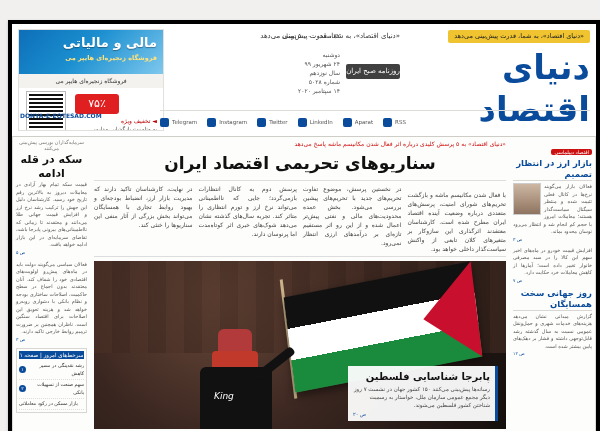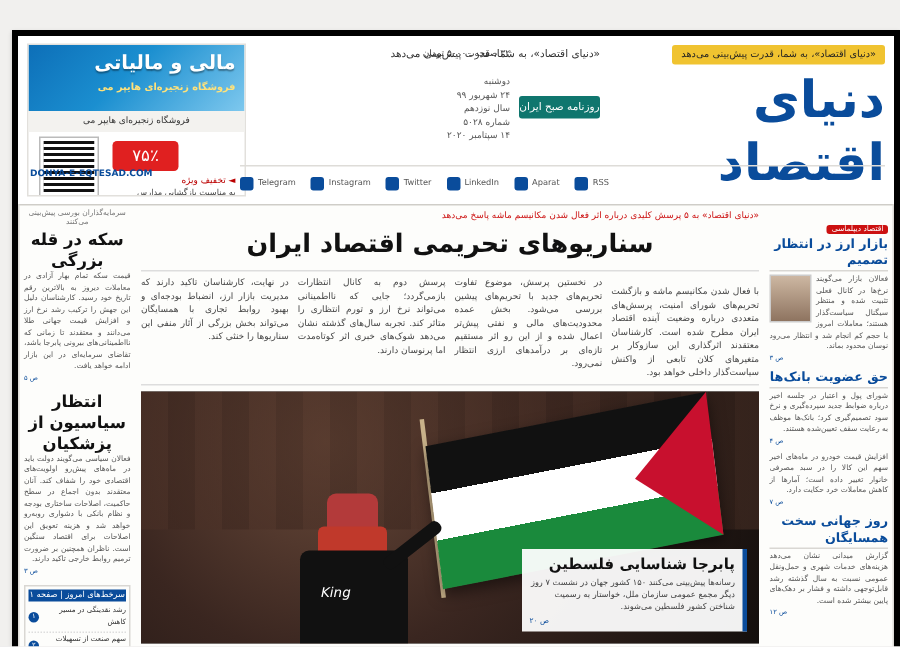--- a/index.html
+++ b/index.html
@@ -66,21 +66,21 @@
     color:#0a4c9b;font-size:7px;text-align:right;letter-spacing:.5px;
     border-top:1px solid #0a4c9b;padding-top:2px;margin-top:2px;
   }
   .ribbon{
     position:absolute;right:6px;top:6px;height:13px;
     background:#f0c330;color:#222;font-size:6.5px;line-height:13px;
     padding:0 6px;border-radius:2px;
   }
   .tag-daily{
     position:absolute;right:196px;top:40px;width:54px;height:15px;
-    background:#0f766e;color:#fff;font-size:7px;text-align:center;
+    background:#404040;color:#fff;font-size:7px;text-align:center;
     line-height:15px;border-radius:2px;
   }
   .slogan{
     position:absolute;right:196px;top:8px;font-size:7px;color:#333;
     text-align:right;width:150px;
   }
   .issueinfo{
     position:absolute;right:256px;top:26px;width:86px;font-size:6px;
     color:#555;line-height:9px;text-align:right;
   }
@@ -295,25 +295,20 @@
       <div class="col-right">
 
         <div class="rbox">
           <span class="rtag">اقتصاد دیپلماسی</span>
           <h4>بازار ارز در انتظار تصمیم</h4>
           <div class="face"></div>
           <p>فعالان بازار می‌گویند نرخ‌ها در کانال فعلی تثبیت شده و منتظر سیگنال سیاست‌گذار هستند؛ معاملات امروز با حجم کم انجام شد و انتظار می‌رود نوسان محدود بماند.</p>
           <div class="more">ص ۳</div>
         </div>
 
-        <div class="rbox">
-          <h4>حق عضویت بانک‌ها</h4>
-          <p>شورای پول و اعتبار در جلسه اخیر درباره ضوابط جدید سپرده‌گیری و نرخ سود تصمیم‌گیری کرد؛ بانک‌ها موظف به رعایت سقف تعیین‌شده هستند.</p>
-          <div class="more">ص ۴</div>
-        </div>
 
         <div class="rbox">
           <p>افزایش قیمت خودرو در ماه‌های اخیر سهم این کالا را در سبد مصرفی خانوار تغییر داده است؛ آمارها از کاهش معاملات خرد حکایت دارد.</p>
           <div class="more">ص ۷</div>
         </div>
 
         <div class="rbox">
           <h4>روز جهانی سخت همسایگان</h4>
           <p>گزارش میدانی نشان می‌دهد هزینه‌های خدمات شهری و حمل‌ونقل عمومی نسبت به سال گذشته رشد قابل‌توجهی داشته و فشار بر دهک‌های پایین بیشتر شده است.</p>
           <div class="more">ص ۱۲</div>
@@ -348,27 +343,26 @@
             <div class="cap-text">رسانه‌ها پیش‌بینی می‌کنند ۱۵۰ کشور جهان در نشست ۷ روز دیگر مجمع عمومی سازمان ملل، خواستار به رسمیت شناختن کشور فلسطین می‌شوند.</div>
             <div class="cap-more">ص ۲۰</div>
           </div>
         </div>
         <div class="pg">۱</div>
       </div>
 
       <div class="col-left">
         <div class="lbox">
           <div class="sub">سرمایه‌گذاران بورسی پیش‌بینی می‌کنند</div>
-          <div class="hd">سکه در قله بزرگی</div>
+          <div class="hd">سکه در قله ادامه</div>
           <p>قیمت سکه تمام بهار آزادی در معاملات دیروز به بالاترین رقم تاریخ خود رسید. کارشناسان دلیل این جهش را ترکیب رشد نرخ ارز و افزایش قیمت جهانی طلا می‌دانند و معتقدند تا زمانی که نااطمینانی‌های بیرونی پابرجا باشد، تقاضای سرمایه‌ای در این بازار ادامه خواهد یافت.</p>
           <div class="more">ص ۵</div>
         </div>
 
         <div class="lbox">
-          <div class="hd">انتظار سیاسیون از پزشکیان</div>
           <p>فعالان سیاسی می‌گویند دولت باید در ماه‌های پیش‌رو اولویت‌های اقتصادی خود را شفاف کند. آنان معتقدند بدون اجماع در سطح حاکمیت، اصلاحات ساختاری بودجه و نظام بانکی با دشواری روبه‌رو خواهد شد و هزینه تعویق این اصلاحات برای اقتصاد سنگین است. ناظران همچنین بر ضرورت ترمیم روابط خارجی تاکید دارند.</p>
           <div class="more">ص ۳</div>
         </div>
 
         <div class="listbox">
           <div class="lh">سرخط‌های امروز | صفحه ۱</div>
           <div class="li">
             <span class="n">۱</span>
             <span>رشد نقدینگی در مسیر کاهش</span>
           </div>

